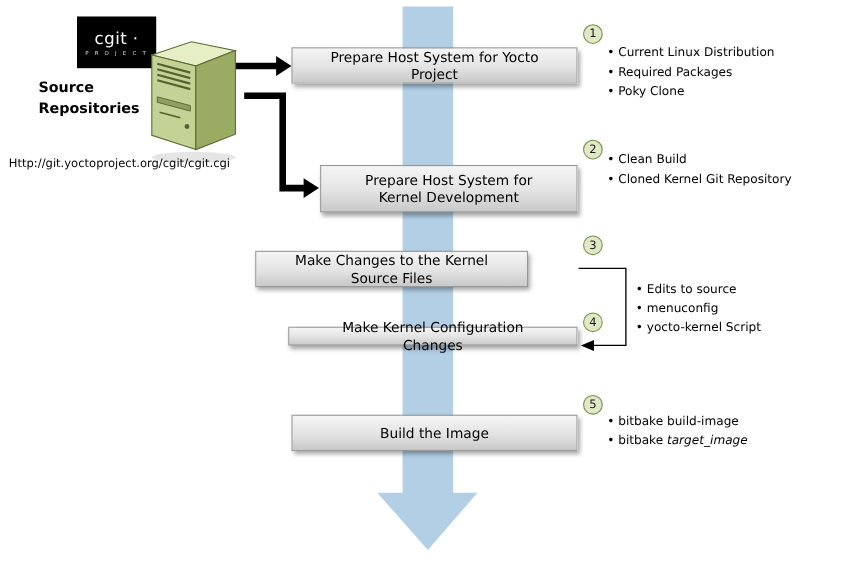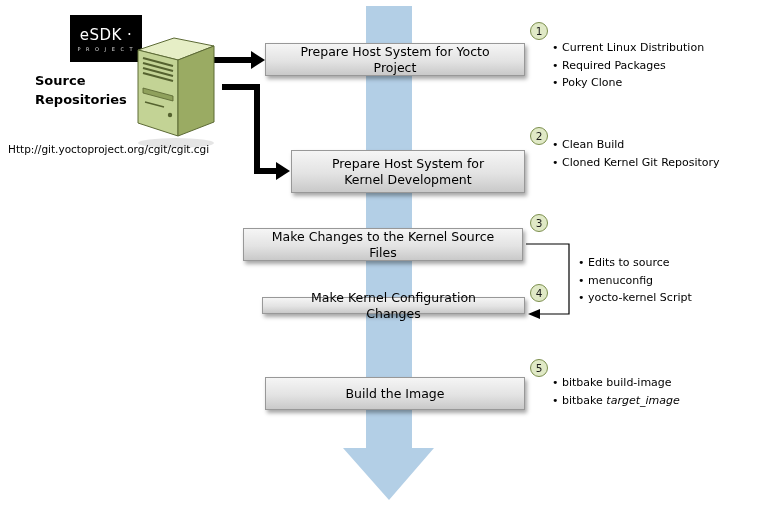--- a/index.html
+++ b/index.html
@@ -59,21 +59,21 @@
     </g>
 
     <g>
       <path d="M526,244 L569,244 L569,314 L539,314" fill="none" stroke="#000" stroke-width="1.2"></path>
       <polygon points="540,309 540,319 528,314" fill="#000"></polygon>
     </g>
   </svg>
 
   <div class="logo">
     <div class="logo-main">
-      <span>eSDK</span><span class="logo-dot">·</span>
+      <span>cgit</span><span class="logo-dot">·</span>
     </div>
     <div class="logo-sub">P R O J E C T</div>
   </div>
 
   <div class="server">
     <svg width="92" height="116" viewBox="0 0 92 116">
       <ellipse cx="46" cy="110" rx="38" ry="5" fill="#000" opacity="0.10"></ellipse>
       <polygon points="8,17 44,5 84,13 48,27" stroke="#5c6a35" stroke-width="1" fill="#e6eec6"></polygon>
       <polygon points="8,17 48,27 48,103 8,90" stroke="#5c6a35" stroke-width="1" fill="#c3d395"></polygon>
       <polygon points="48,27 84,13 84,89 48,103" stroke="#5c6a35" stroke-width="1" fill="#9aab63"></polygon>
@@ -88,21 +88,21 @@
   </div>
 
   <div class="source-label">
     <div>Source</div>
     <div>Repositories</div>
   </div>
   <div class="url">Http://git.yoctoproject.org/cgit/cgit.cgi</div>
 
   <div class="box" style="left:265px; top:43px;  width:260px; height:33px;">Prepare Host System for Yocto Project</div>
   <div class="box" style="left:291px; top:150px; width:234px; height:43px;">Prepare Host System for Kernel Development</div>
-  <div class="box" style="left:243px; top:228px; width:280px; height:33px;">Make Changes to the Kernel Source Files</div>
+  <div class="box" style="left:232px; top:228px; width:248px; height:33px;">Make Changes to the Kernel Source Files</div>
   <div class="box" style="left:262px; top:297px; width:263px; height:17px;">Make Kernel Configuration Changes</div>
   <div class="box" style="left:265px; top:377px; width:260px; height:33px;">Build the Image</div>
 
   <div class="numcircle" style="left:530px; top:22px;">1</div>
   <div class="numcircle" style="left:530px; top:127px;">2</div>
   <div class="numcircle" style="left:530px; top:214px;">3</div>
   <div class="numcircle" style="left:530px; top:284px;">4</div>
   <div class="numcircle" style="left:530px; top:359px;">5</div>
 
   <ul class="bullets" style="left:551px; top:41px; width:218px;">

